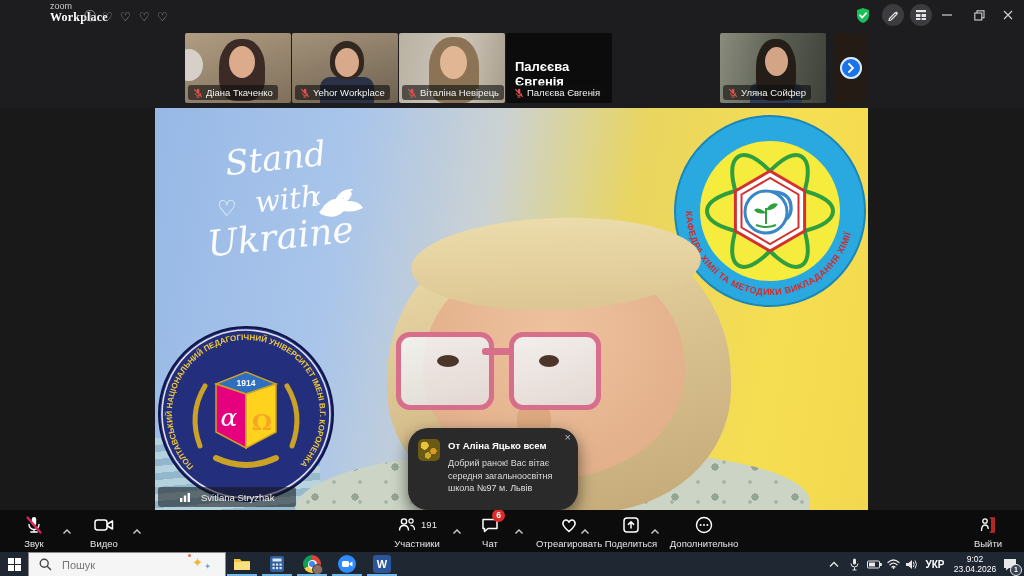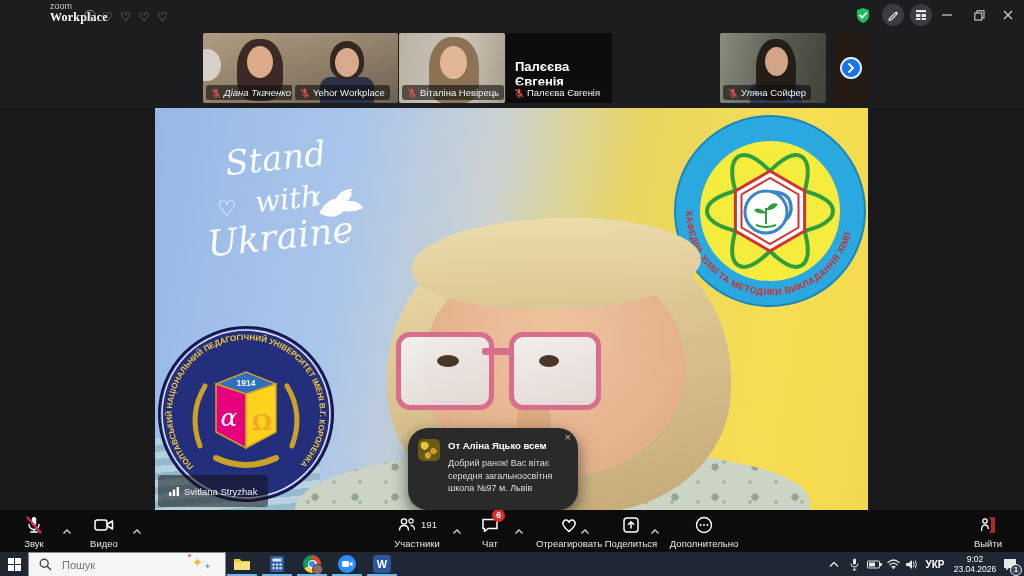--- a/index.html
+++ b/index.html
@@ -18,22 +18,22 @@
   #strip{position:absolute;left:0;top:30px;width:1024px;height:78px;background:#1d1d1f;}
   .tile{position:absolute;top:3px;width:106px;height:70px;background:#000;overflow:hidden;border-radius:2px;}
   .ntag{position:absolute;left:3px;bottom:3px;height:15px;background:rgba(15,15,15,.62);border-radius:3px;
     display:flex;align-items:center;gap:3px;padding:0 5px;color:#f2f2f2;font-size:9.5px;white-space:nowrap;}
   .bigname{position:absolute;left:9px;top:26px;color:#fff;font-weight:bold;font-size:13px;}
   .fig{position:absolute;border-radius:50%;}
   
   #stage{position:absolute;left:155px;top:108px;width:713px;height:402px;overflow:hidden;
     background:linear-gradient(100deg,#97b8e6 0%,#a9c5ea 26%,#ccd2d2 45%,#e9d560 63%,#f6de52 84%,#f2d84e 100%);}
   .script{position:absolute;color:#fff;font-family:"DejaVu Serif",serif;font-style:italic;transform:rotate(-6deg);opacity:.96;}
-  #nametag{position:absolute;left:3px;bottom:3px;height:32px;background:rgba(20,20,20,.55);border-radius:3px;
-    display:flex;align-items:center;gap:4px;padding:0 11px;color:#eee;font-size:9.5px;z-index:30;}
+  #nametag{position:absolute;left:3px;bottom:3px;height:20px;background:rgba(20,20,20,.55);border-radius:3px;
+    display:flex;align-items:center;gap:10px;padding:0 22px;color:#eee;font-size:9.5px;z-index:30;}
   
   #popup{position:absolute;left:253px;top:320px;width:170px;height:82px;background:#2a2a2a;border-radius:20px;
     box-shadow:0 6px 16px rgba(0,0,0,.55);z-index:40;color:#fff;}
   #popup .av{position:absolute;left:10px;top:11px;width:22px;height:22px;border-radius:5px;
     background:radial-gradient(circle at 30% 30%,#e8c43a 18%,transparent 19%),radial-gradient(circle at 70% 55%,#d89a25 16%,transparent 17%),
     radial-gradient(circle at 45% 75%,#caa92e 15%,transparent 16%),#6b5a14;}
   #popup .pt{position:absolute;left:40px;top:12px;font-size:9.5px;font-weight:bold;}
   #popup .pb{position:absolute;left:40px;top:29px;width:122px;font-size:9px;line-height:12.5px;color:#ddd;}
   #popup .px{position:absolute;right:7px;top:3px;font-size:11px;color:#bbb;cursor:pointer;}
   
@@ -101,21 +101,21 @@
   </div>
   <div class="winbtn" style="left:997px;">
     <svg width="10" height="10" viewBox="0 0 10 10">
         <path d="M1 1 L9 9 M9 1 L1 9" stroke="#cfcfcf" stroke-width="1.2"></path>
       </svg>
   </div>
 </div>
 
 <div id="strip">
 
-  <div class="tile" style="left:203px;background:linear-gradient(160deg,#b09d82,#7f6f5b);font-style:italic;">
+  <div class="tile" style="left:185px;background:linear-gradient(160deg,#b09d82,#7f6f5b);">
     <div class="fig" style="left:-10px;top:16px;width:28px;height:32px;background:#d6d0c8;"></div>
     <div class="fig" style="left:34px;top:6px;width:46px;height:62px;background:#3c2a26;border-radius:45% 45% 35% 35%;"></div>
     <div class="fig" style="left:44px;top:13px;width:26px;height:32px;background:#dcab8b;"></div>
     <div class="ntag">
       <svg width="10" height="10" viewBox="0 0 12 12">
           <rect x="4.6" y="1" width="3" height="5.6" rx="1.5" fill="#e25050"></rect>
           <path d="M2.8 6 a3.2 3.2 0 0 0 6.4 0 M6 9.2 V11 M4 11 h4" stroke="#e25050" stroke-width="1" fill="none"></path>
           <line x1="1.5" y1="1.5" x2="10.5" y2="10.5" stroke="#e25050" stroke-width="1.3"></line>
         </svg>
       <span>Діана Ткаченко</span>

